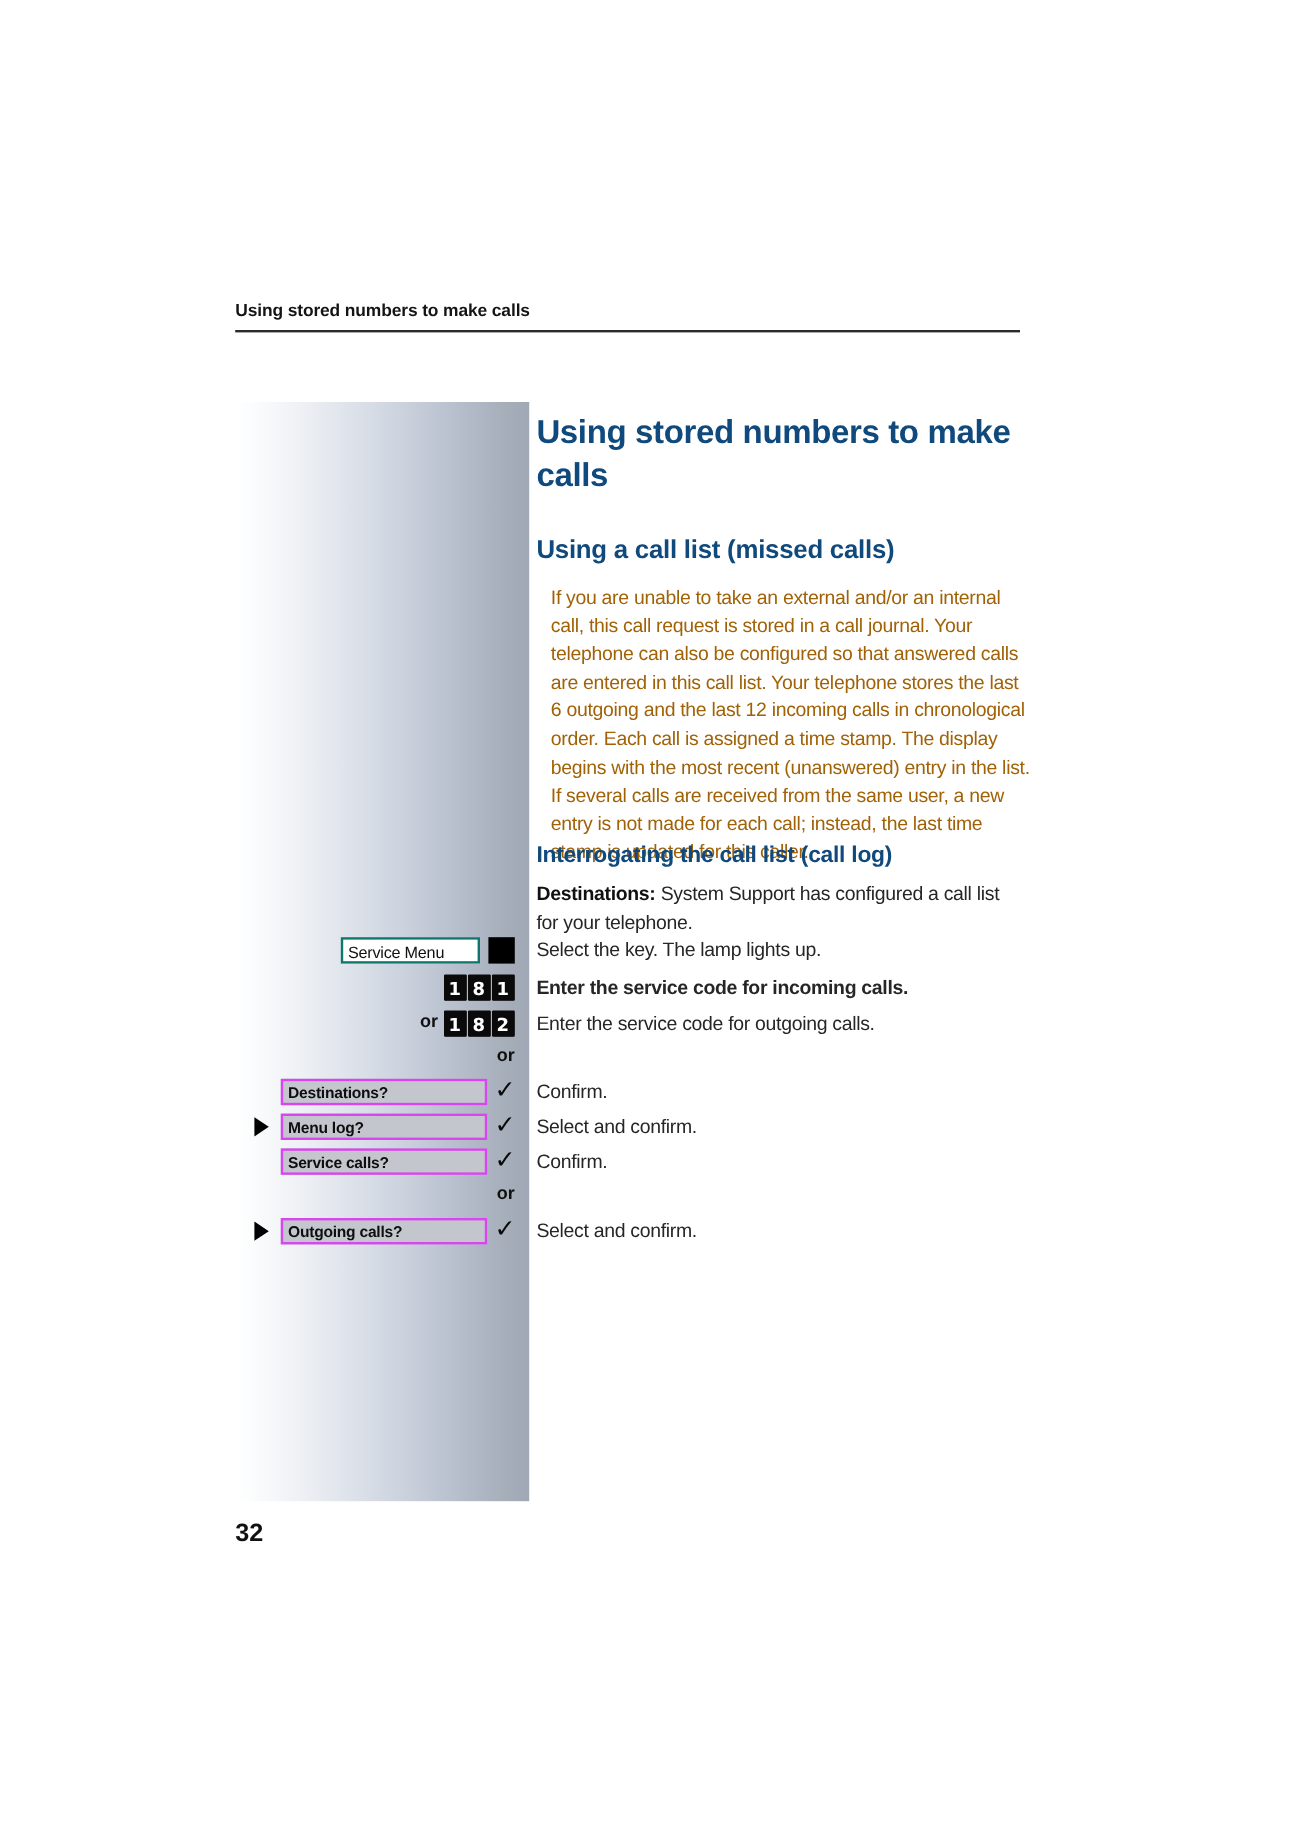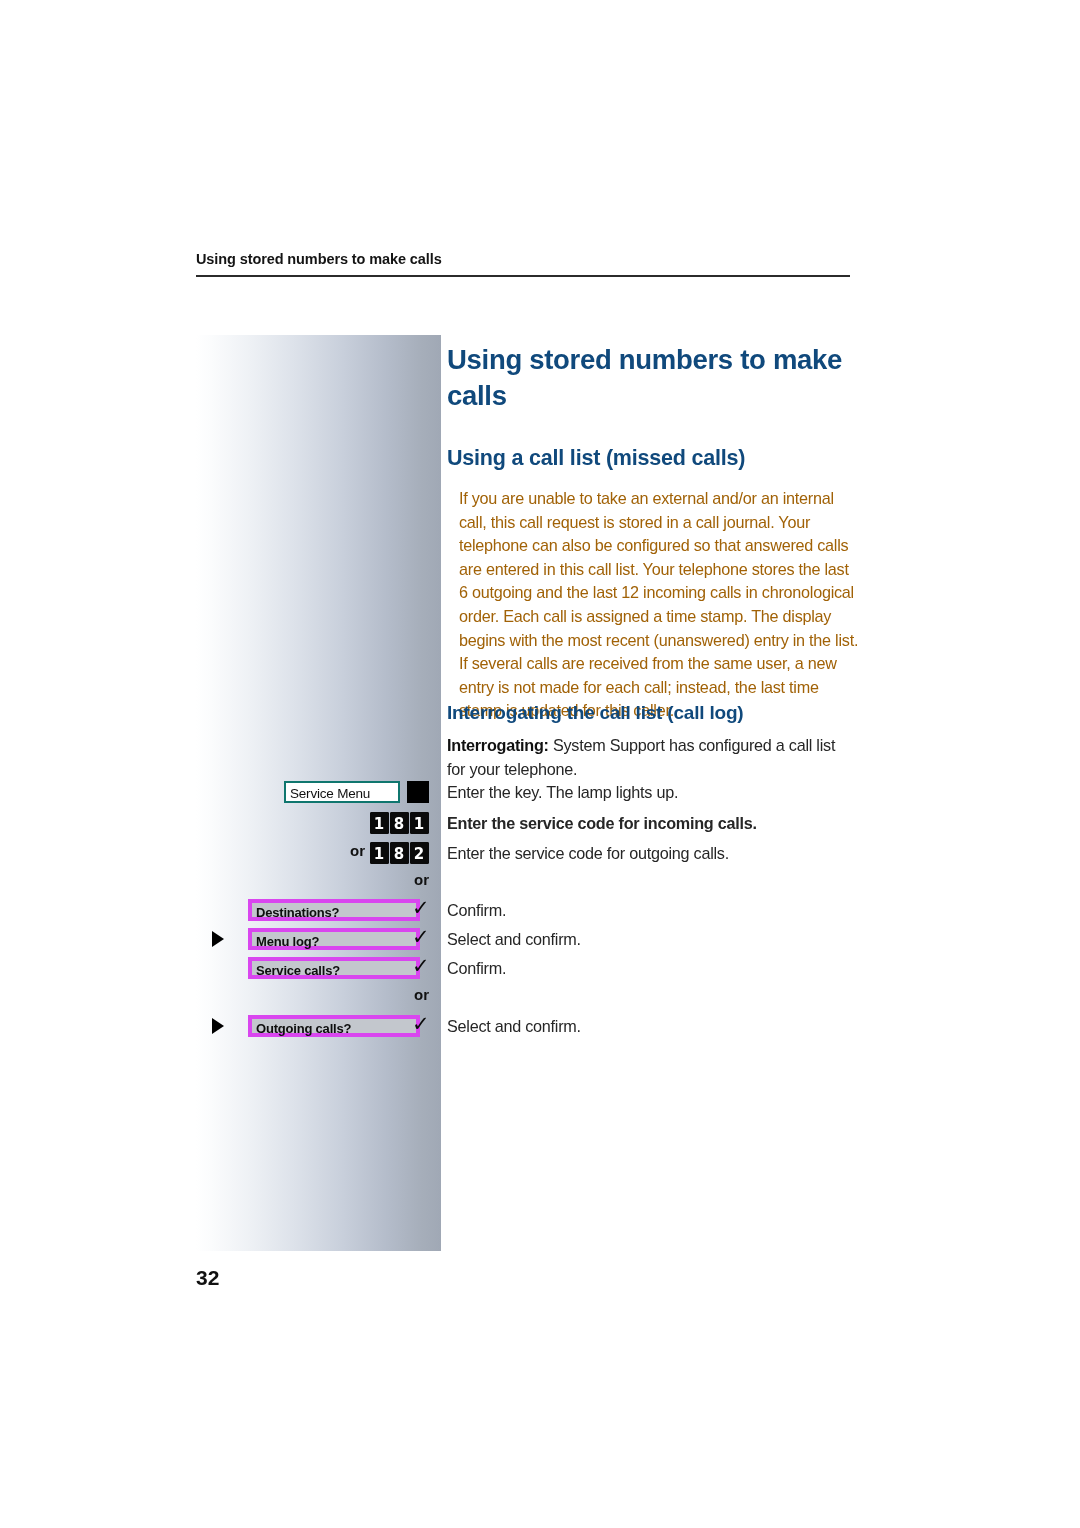--- a/index.html
+++ b/index.html
@@ -181,26 +181,26 @@
     position: absolute;
     left: 16px;
     top: 3px;
     width: 0; height: 0;
     border-top: 8px solid transparent;
     border-bottom: 8px solid transparent;
     border-left: 12px solid #000000;
   }
   .menu-box {
     position: absolute;
-    left: 52px;
+    left: 38px;
     top: 0;
     width: 172px;
     height: 22px;
     box-sizing: border-box;
-    border: 4px solid #d946ef;
+    border: 2px solid #d946ef;
     background: #c3c7cd;
   }
   .menu-label {
     position: absolute;
     left: 4px;
     top: 2px;
     font-size: 13px;
     font-weight: bold;
     color: #0e0e0e;
     letter-spacing: -0.2px;
@@ -368,23 +368,23 @@
       </div>
       <span class="menu-check">✓</span>
     </div>
   </div>
 
   <div class="content">
     <h1 class="doc-title">Using stored numbers to make calls</h1>
     <h2 class="doc-sub">Using a call list (missed calls)</h2>
     <p class="body-para">If you are unable to take an external and/or an internal call, this call request is stored in a call journal. Your telephone can also be configured so that answered calls are entered in this call list. Your telephone stores the last 6 outgoing and the last 12 incoming calls in chronological order. Each call is assigned a time stamp. The display begins with the most recent (unanswered) entry in the list. If several calls are received from the same user, a new entry is not made for each call; instead, the last time stamp is updated for this caller.</p>
     <h3 class="doc-sub2">Interrogating the call list (call log)</h3>
-    <p class="precond"><b>Interrogating:</b><span> System Support has configured a call list for your telephone.</span></p>
-
-    <div class="step-line" style="top:477px;">Enter the key. The lamp lights up.</div>
+    <p class="precond"><b>Destinations:</b><span> System Support has configured a call list for your telephone.</span></p>
+
+    <div class="step-line" style="top:477px;">Select the key. The lamp lights up.</div>
     <div class="step-line" style="top:508px;font-weight:bold;">Enter the service code for incoming calls.</div>
     <div class="step-line" style="top:538px;">Enter the service code for outgoing calls.</div>
     <div class="step-line" style="top:595px;">Confirm.</div>
     <div class="step-line" style="top:624px;">Select and confirm.</div>
     <div class="step-line" style="top:653px;">Confirm.</div>
     <div class="step-line" style="top:711px;">Select and confirm.</div>
   </div>
 
   <div class="folio">32</div>
 

